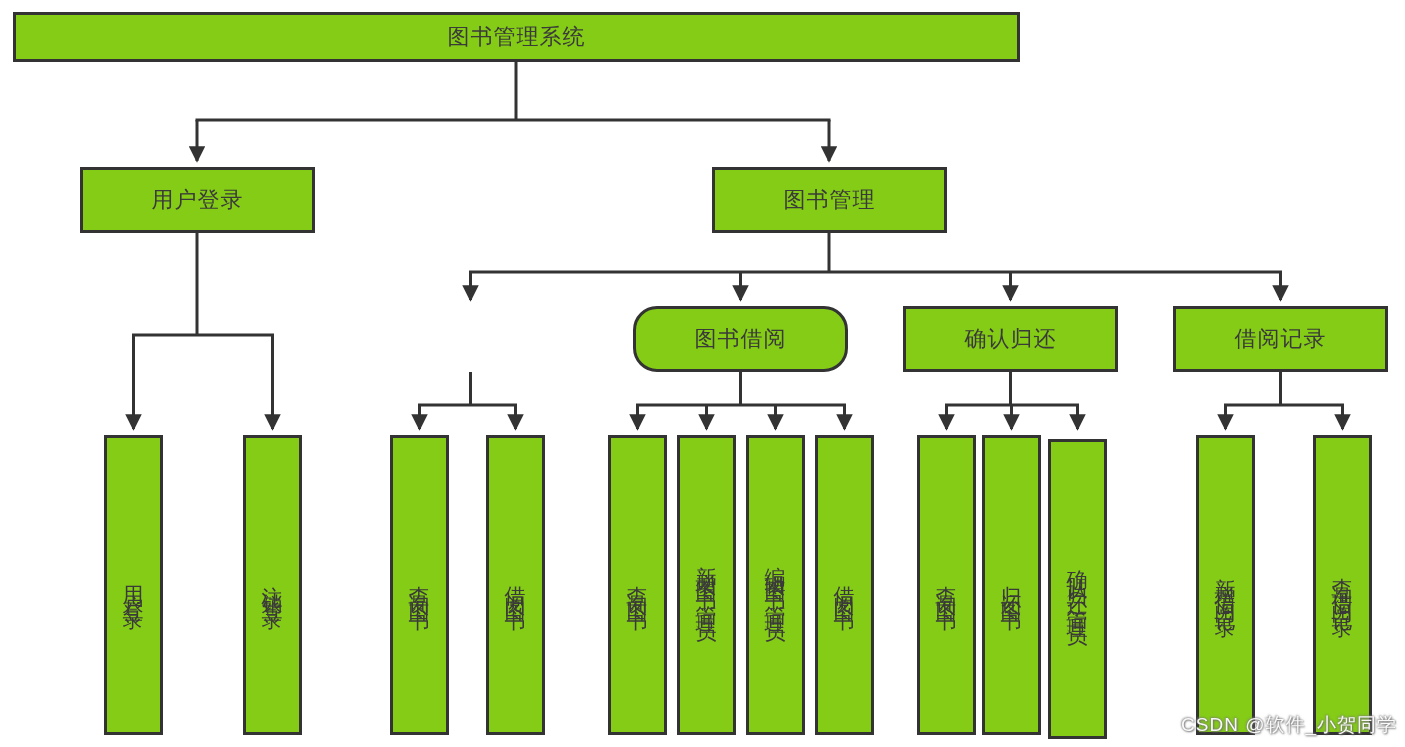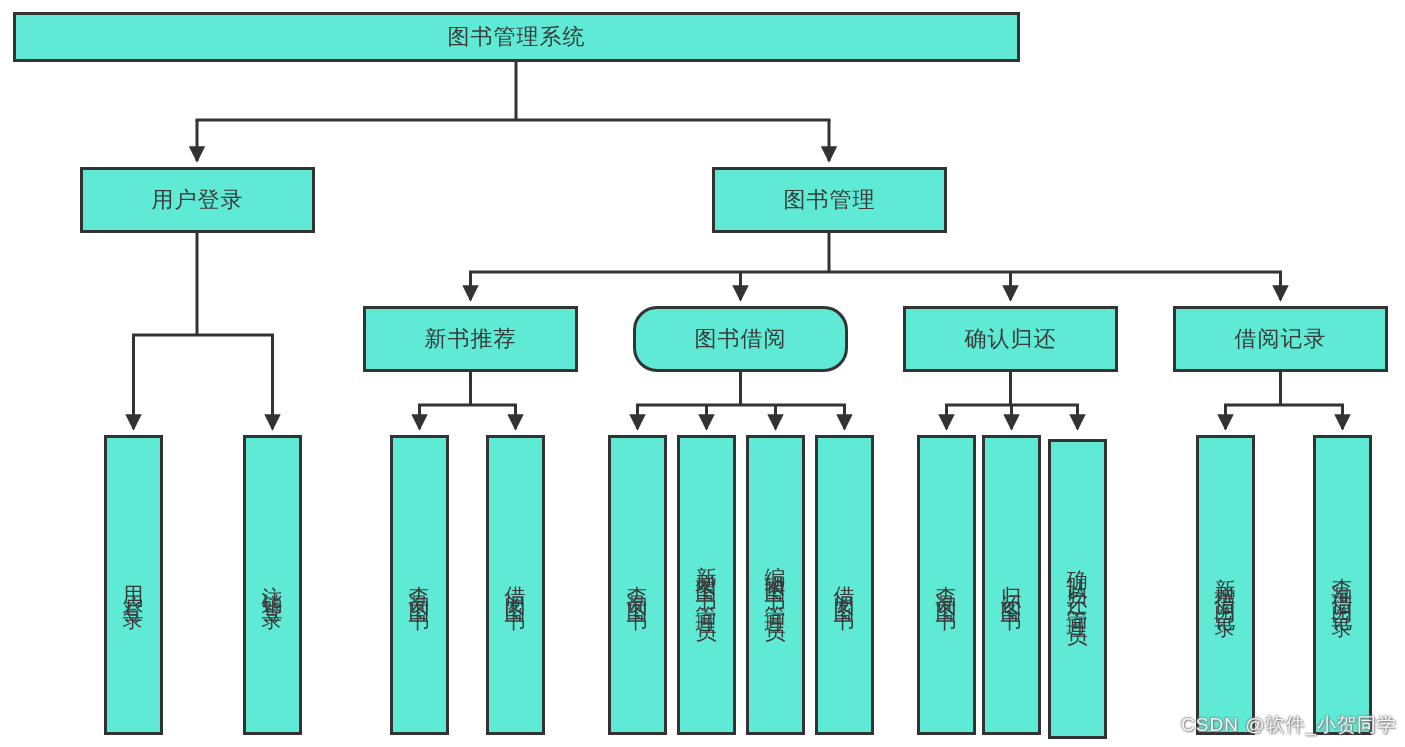--- a/index.html
+++ b/index.html
@@ -17,21 +17,21 @@
   }
   .connectors {
     position: absolute;
     left: 0; top: 0;
     width: 1405px; height: 747px;
     z-index: 1;
   }
   .box {
     position: absolute;
     box-sizing: border-box;
-    background: #5eead4;
+    background: #84cc16;
     border: 3px solid #333333;
     color: #3a3a3a;
     display: flex;
     align-items: center;
     justify-content: center;
     font-size: 22px;
     letter-spacing: 1px;
     z-index: 2;
     white-space: nowrap;
   }
@@ -113,21 +113,20 @@
       <path d="M1225.5 405 L1225.5 429" marker-end="url(#arrow)"></path>
       <path d="M1342.5 405 L1342.5 429" marker-end="url(#arrow)"></path>
     </g>
   </svg>
 
   <div class="box root-box">图书管理系统</div>
 
   <div class="box l2-box" style="left:80px;">用户登录</div>
   <div class="box l2-box" style="left:712px;">图书管理</div>
 
-  <div class="box l3-box" style="left:363px;">新书推荐</div>
   <div class="box l3-box" style="left:633px;border-radius:24px;">图书借阅</div>
   <div class="box l3-box" style="left:903px;">确认归还</div>
   <div class="box l3-box" style="left:1173px;">借阅记录</div>
 
   <div class="box vbox leaf-box" style="left:104px;">用户登录</div>
   <div class="box vbox leaf-box" style="left:243px;">注销登录</div>
 
   <div class="box vbox leaf-box" style="left:390px;">查询图书</div>
   <div class="box vbox leaf-box" style="left:486px;">借阅图书</div>
 

